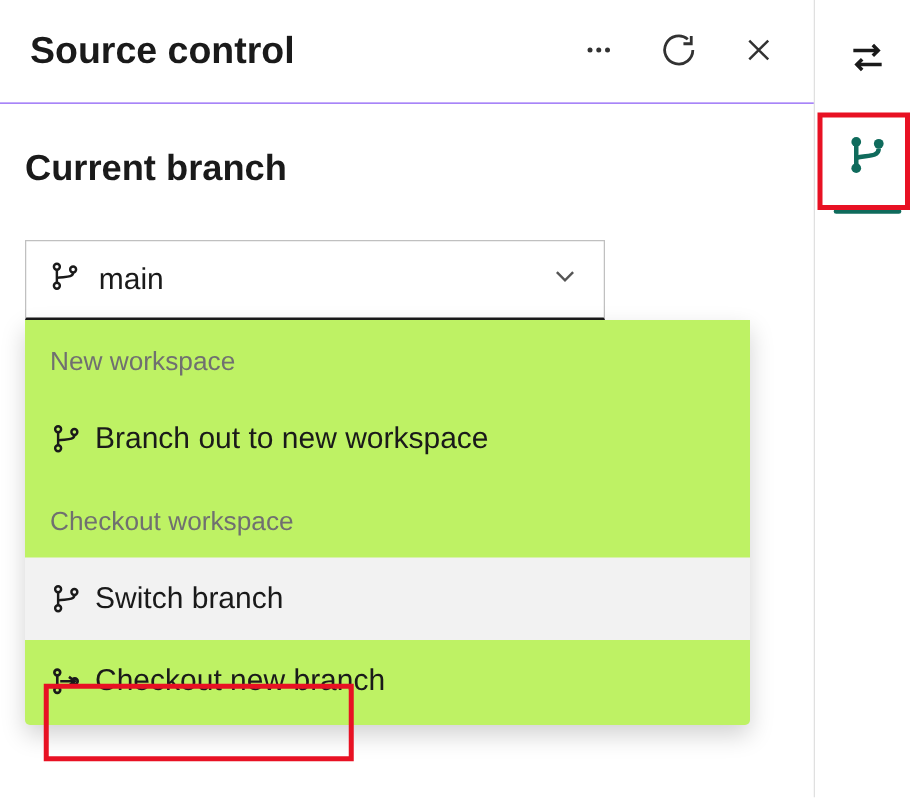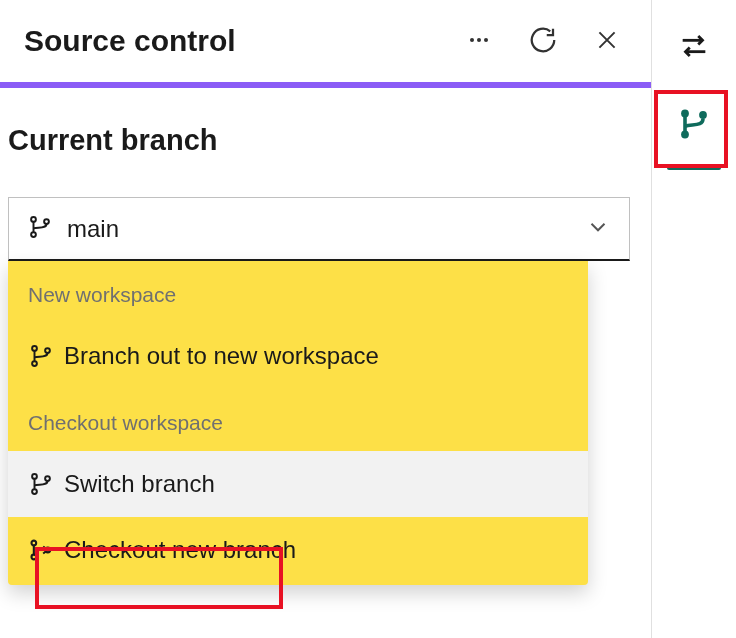--- a/index.html
+++ b/index.html
@@ -14,21 +14,21 @@
     .main-pane {
       width: 652px;
       height: 100%;
       border-right: 1px solid #e0e0e0;
       display: flex;
       flex-direction: column;
     }
     .header-row {
       display: flex;
       padding: 24px 28px 24px 24px;
-      border-bottom: 6px solid #8b5cf6;
+      border-bottom: 1px solid #8b5cf6;
     }
     .header-title {
       font-size: 30px;
       font-weight: 600;
       color: #1a1a1a;
       flex: 1;
     }
     .header-actions {
       display: flex;
       gap: 32px;
@@ -39,31 +39,31 @@
       height: 32px;
       display: flex;
       align-items: center;
       justify-content: center;
       background: none;
       border: none;
       cursor: pointer;
       color: #323232;
     }
     .content-area {
-      padding: 36px 24px 24px 8px;
+      padding: 36px 24px 24px 20px;
     }
     .section-title {
       font-size: 29px;
       font-weight: 600;
       color: #1a1a1a;
       margin-bottom: 40px;
     }
     .dropdown-trigger {
       position: relative;
-      width: 622px;
+      width: 464px;
       height: 64px;
       border: 1px solid #c0c0c0;
       border-bottom: 2px solid #1a1a1a;
       display: flex;
       align-items: center;
       padding: 0 18px;
       cursor: pointer;
       background: #fff;
     }
     .dropdown-trigger .branch-icon {
@@ -73,21 +73,21 @@
       font-size: 24px;
       color: #1a1a1a;
       flex: 1;
     }
     .dropdown-trigger .chev {
       color: #555;
     }
     .dropdown-menu {
       position: relative;
       width: 580px;
-      background: #fde047;
+      background: #bef264;
       box-shadow: 0 8px 20px rgba(0,0,0,0.18);
       border-radius: 0 0 4px 4px;
       padding-bottom: 2px;
     }
     .menu-heading {
       font-size: 21px;
       color: #707070;
       padding: 22px 20px 16px 20px;
     }
     .menu-item {

